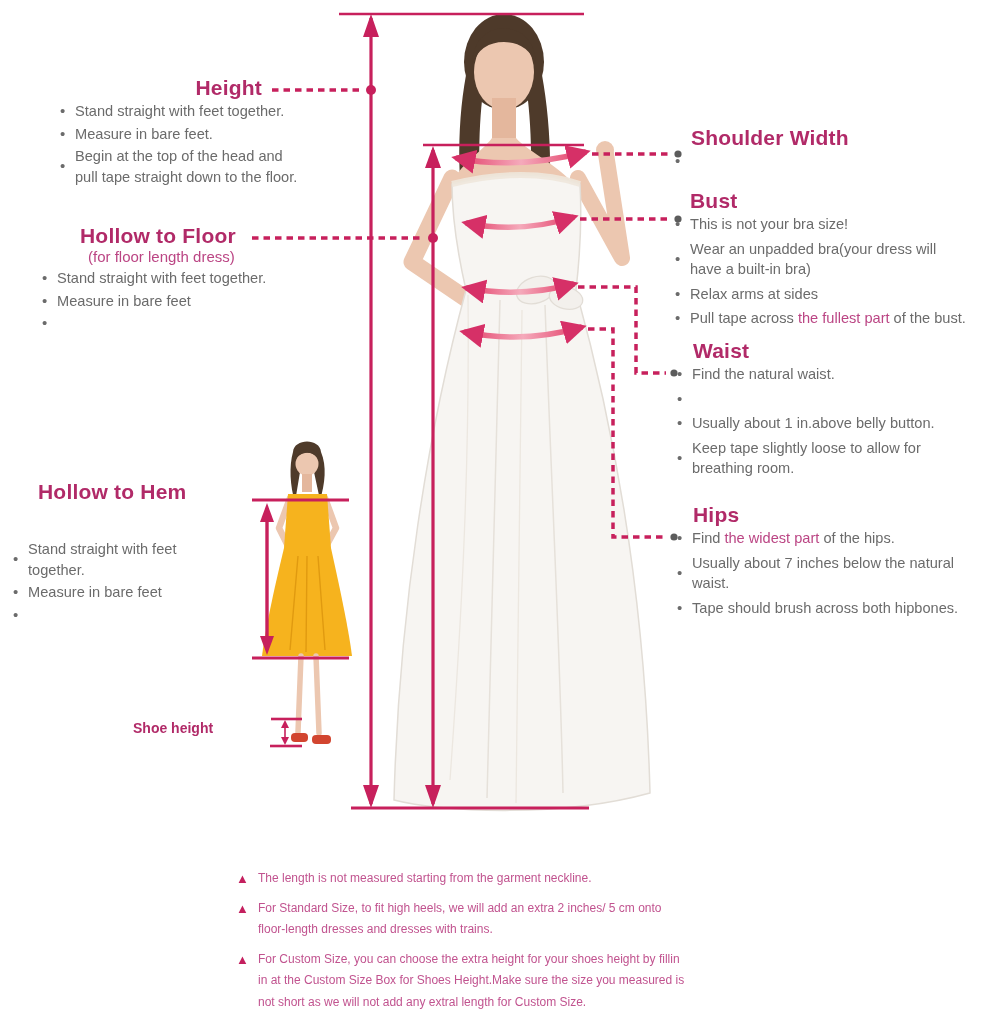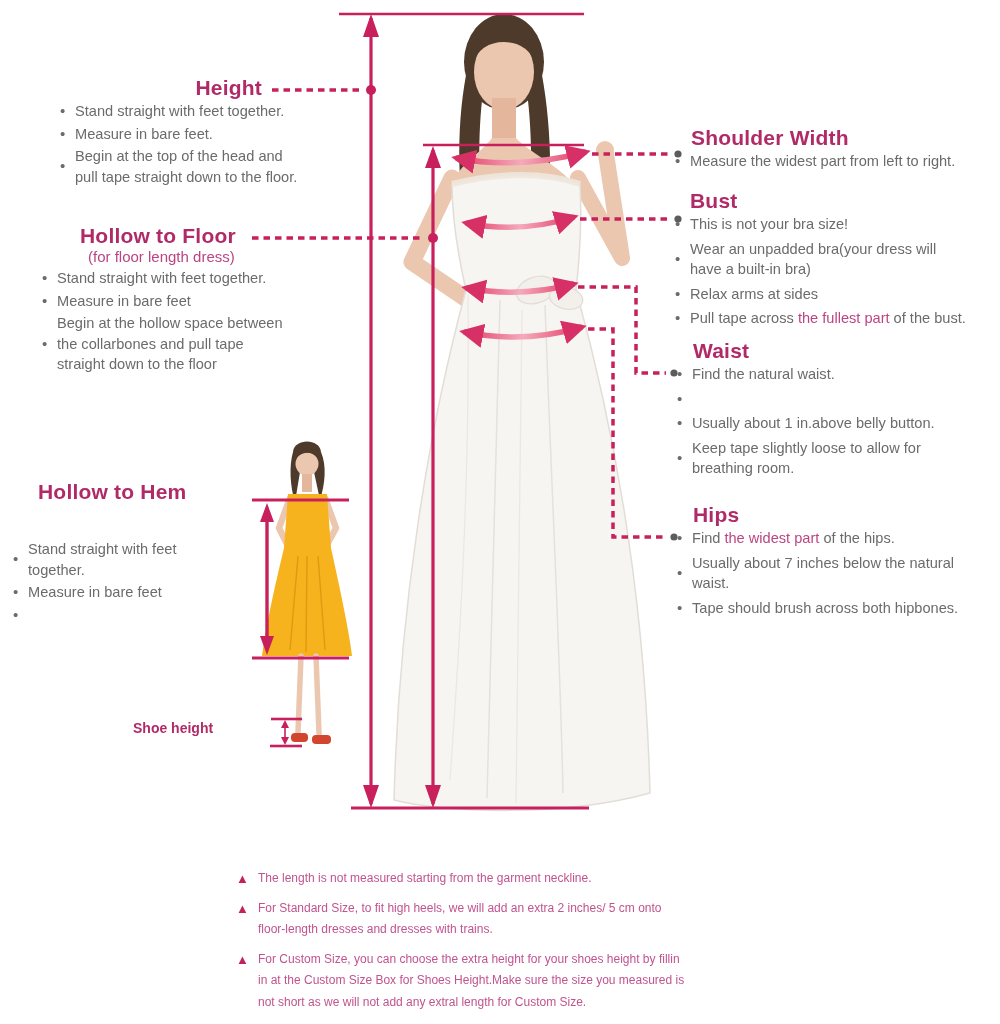--- a/index.html
+++ b/index.html
@@ -179,23 +179,20 @@
     <div class="li">
       <span class="dot">•</span>
       <span class="txt">Stand straight with feet together.</span>
     </div>
     <div class="li">
       <span class="dot">•</span>
       <span class="txt">Measure in bare feet</span>
     </div>
     <div class="li">
       <span class="dot">•</span>
-      <span class="txt">Begin at the hollow space between
-the collarbones and pull tape
-straight down to the floor</span>
     </div>
   </div>
 
   <div class="abs title" style="left:38px;top:480px;">Hollow to Hem</div>
 
   <div class="abs bullets g2" style="left:13px;top:539px;width:262px;">
     <div class="li">
       <span class="dot">•</span>
       <span class="txt">Stand straight with feet
 together.</span>
@@ -208,21 +205,20 @@
       <span class="dot">•</span>
     </div>
   </div>
 
   <div class="abs title-sm" style="left:133px;top:720px;">Shoe height</div>
 
   <div class="abs title" style="left:691px;top:126px;">Shoulder Width</div>
   <div class="abs bullets g4" style="left:675px;top:151px;width:322px;">
     <div class="li">
       <span class="dot">•</span>
-      <span class="txt">Measure the widest part from left to right.</span>
     </div>
   </div>
 
   <div class="abs title" style="left:690px;top:189px;">Bust</div>
   <div class="abs bullets g4" style="left:675px;top:214px;width:322px;">
     <div class="li">
       <span class="dot">•</span>
       <span class="txt">This is not your bra size!</span>
     </div>
     <div class="li">

